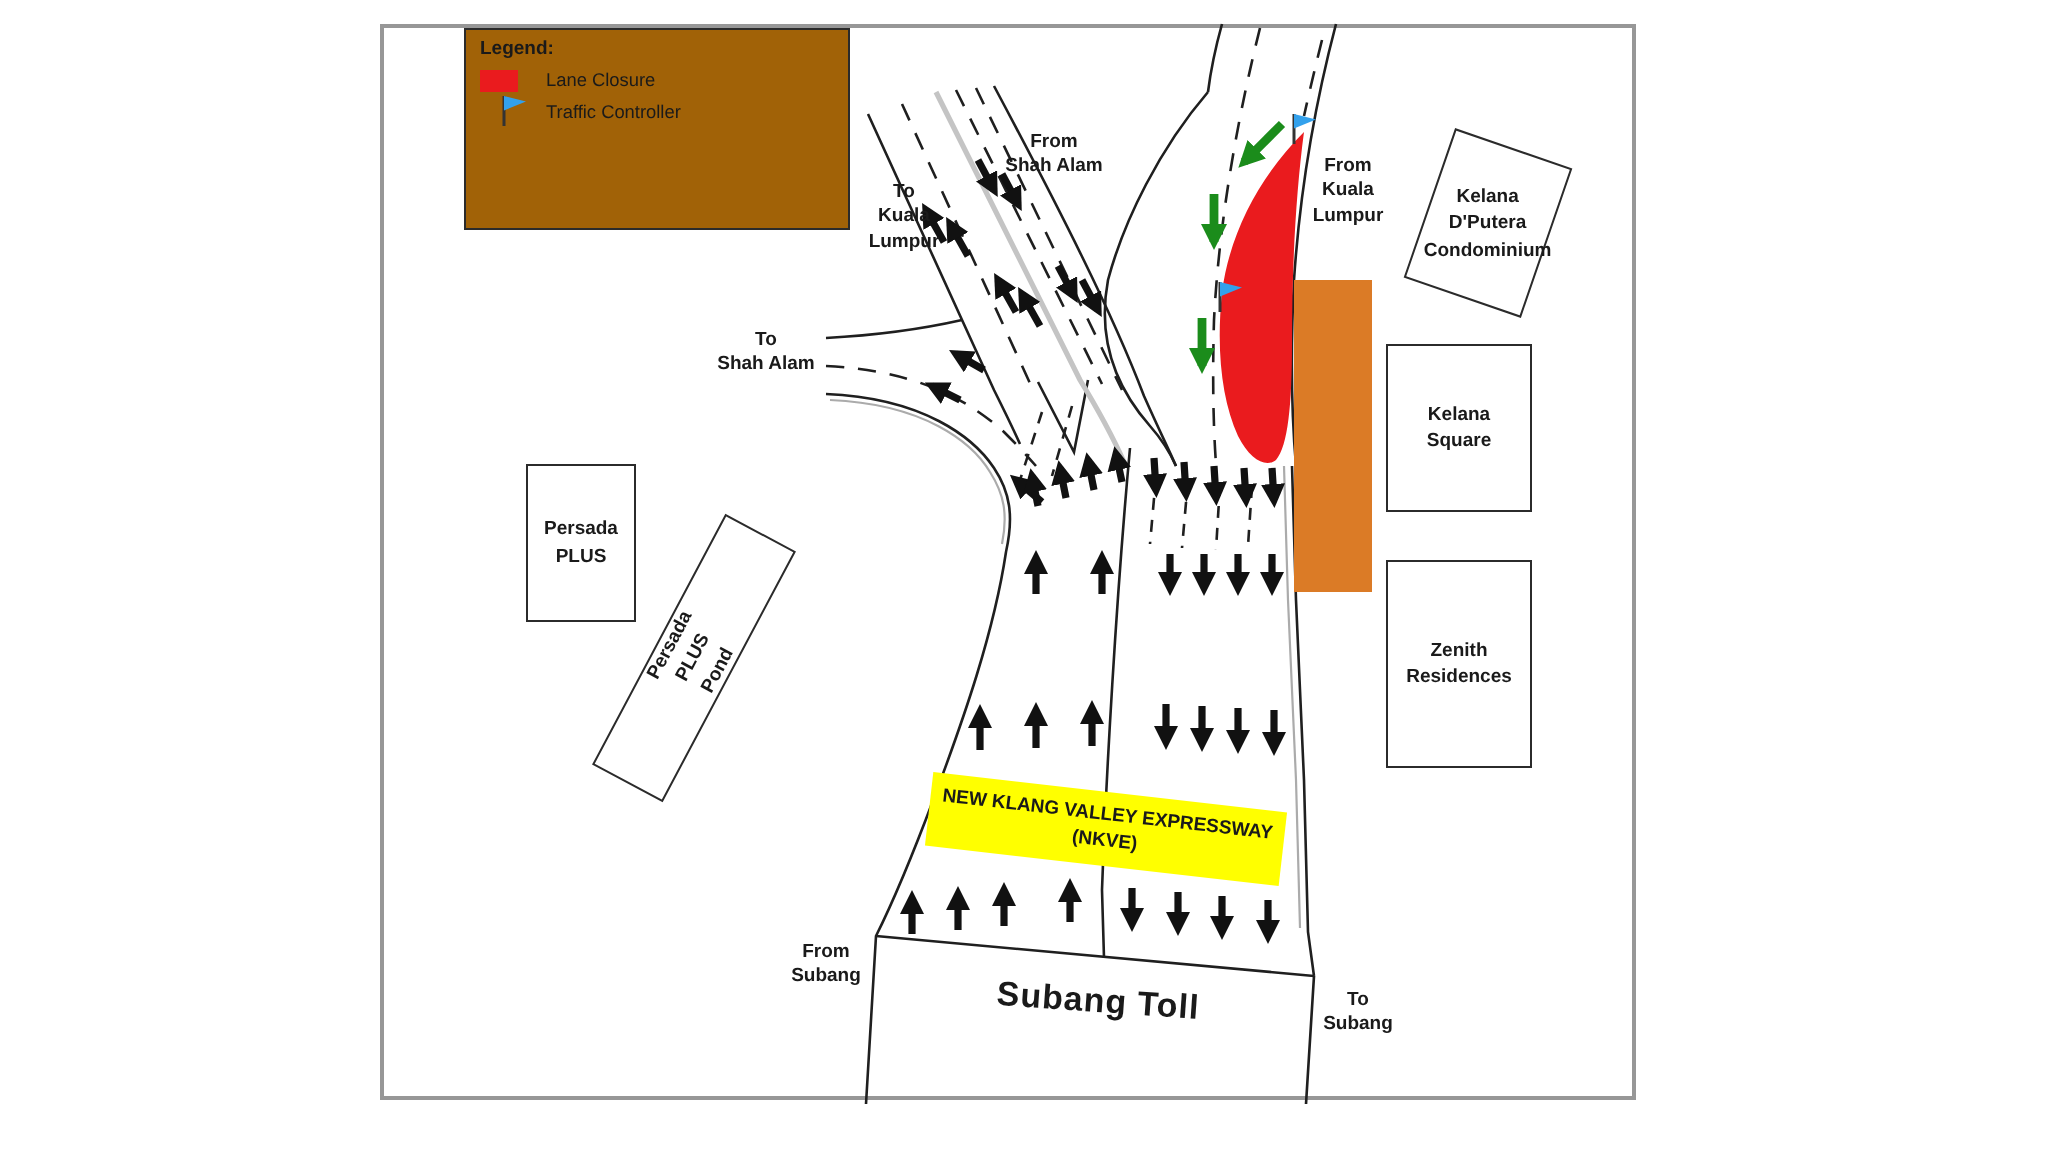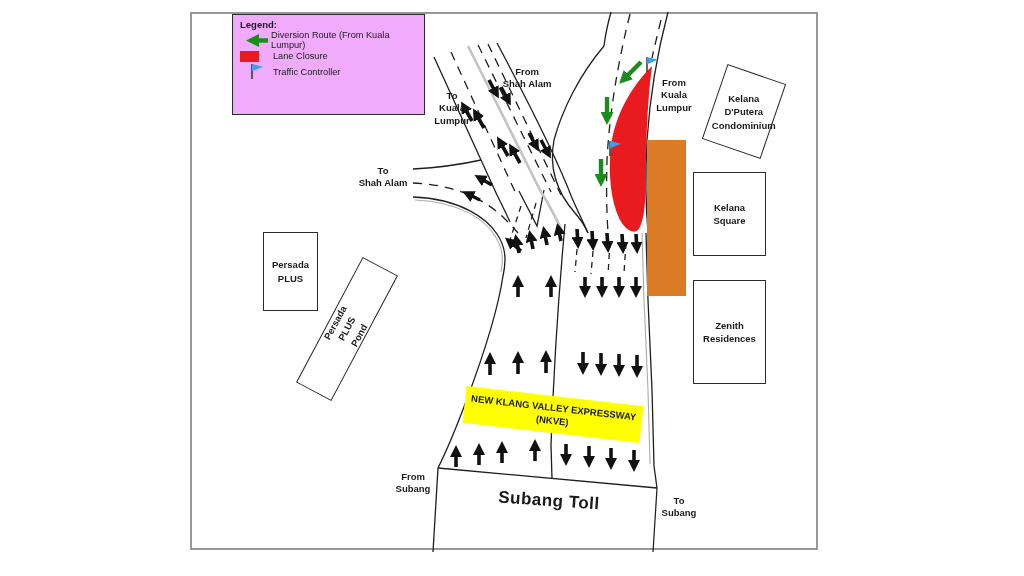--- a/index.html
+++ b/index.html
@@ -39,21 +39,21 @@
   .bld-kdp{left:713px;top:72px;width:62px;height:79px;transform:rotate(19deg);}
   .bld-kdp .inner{transform:rotate(-19deg);}
   .bld-ksq{left:693px;top:172px;width:73px;height:84px;}
   .bld-zen{left:693px;top:280px;width:73px;height:104px;}
   .bld-pp{left:263px;top:232px;width:55px;height:79px;}
   .bld-pond{left:327px;top:258px;width:40px;height:142px;transform:rotate(28deg);}
   .bld-pond .inner{transform:rotate(-90deg);white-space:pre-line;width:140px;text-align:center;}
 
   
   .legend{position:absolute;left:232px;top:14px;width:193px;height:101px;box-sizing:border-box;
-          border:1.5px solid #2b2b2b;background:#f0abfc;padding:4px 7px 3px;}
+          border:1.5px solid #2b2b2b;background:#a16207;padding:4px 7px 3px;}
   .lg-title{font-size:9.5px;font-weight:bold;margin-bottom:2px;}
   .lg-row{display:flex;align-items:center;height:16.2px;}
   .lg-sym{width:33px;display:flex;align-items:center;}
   .lg-label{font-size:9.2px;}
   .swatch{display:inline-block;width:19px;height:11px;}
   .swatch.red{background:var(--lane-closure,#ea1b1e);}
   .swatch.orange{background:var(--lrt3-area,#db7b26);}
 </style>
 </head>
 <body>
@@ -181,28 +181,20 @@
     <g>
       <use href="#flagdef" transform="translate(647,57)"></use>
       <use href="#flagdef" transform="translate(610,141)"></use>
     </g>
   </svg>
 
   <div class="legend">
     <div class="lg-title">Legend:</div>
     <div class="lg-row">
       <span class="lg-sym">
-        <svg width="30" height="13">
-            <line x1="28" y1="6.5" x2="10" y2="6.5" class="arw-g" marker-end="url(#mG)"></line>
-          </svg>
-      </span>
-      <span class="lg-label">Diversion Route (From Kuala Lumpur)</span>
-    </div>
-    <div class="lg-row">
-      <span class="lg-sym">
           <span class="swatch red"></span>
         </span>
       <span class="lg-label">Lane Closure</span>
     </div>
     <div class="lg-row">
       <span class="lg-sym">
         <svg width="30" height="18">
             <use href="#flagdef" transform="translate(12,1)"></use>
           </svg>
       </span>

